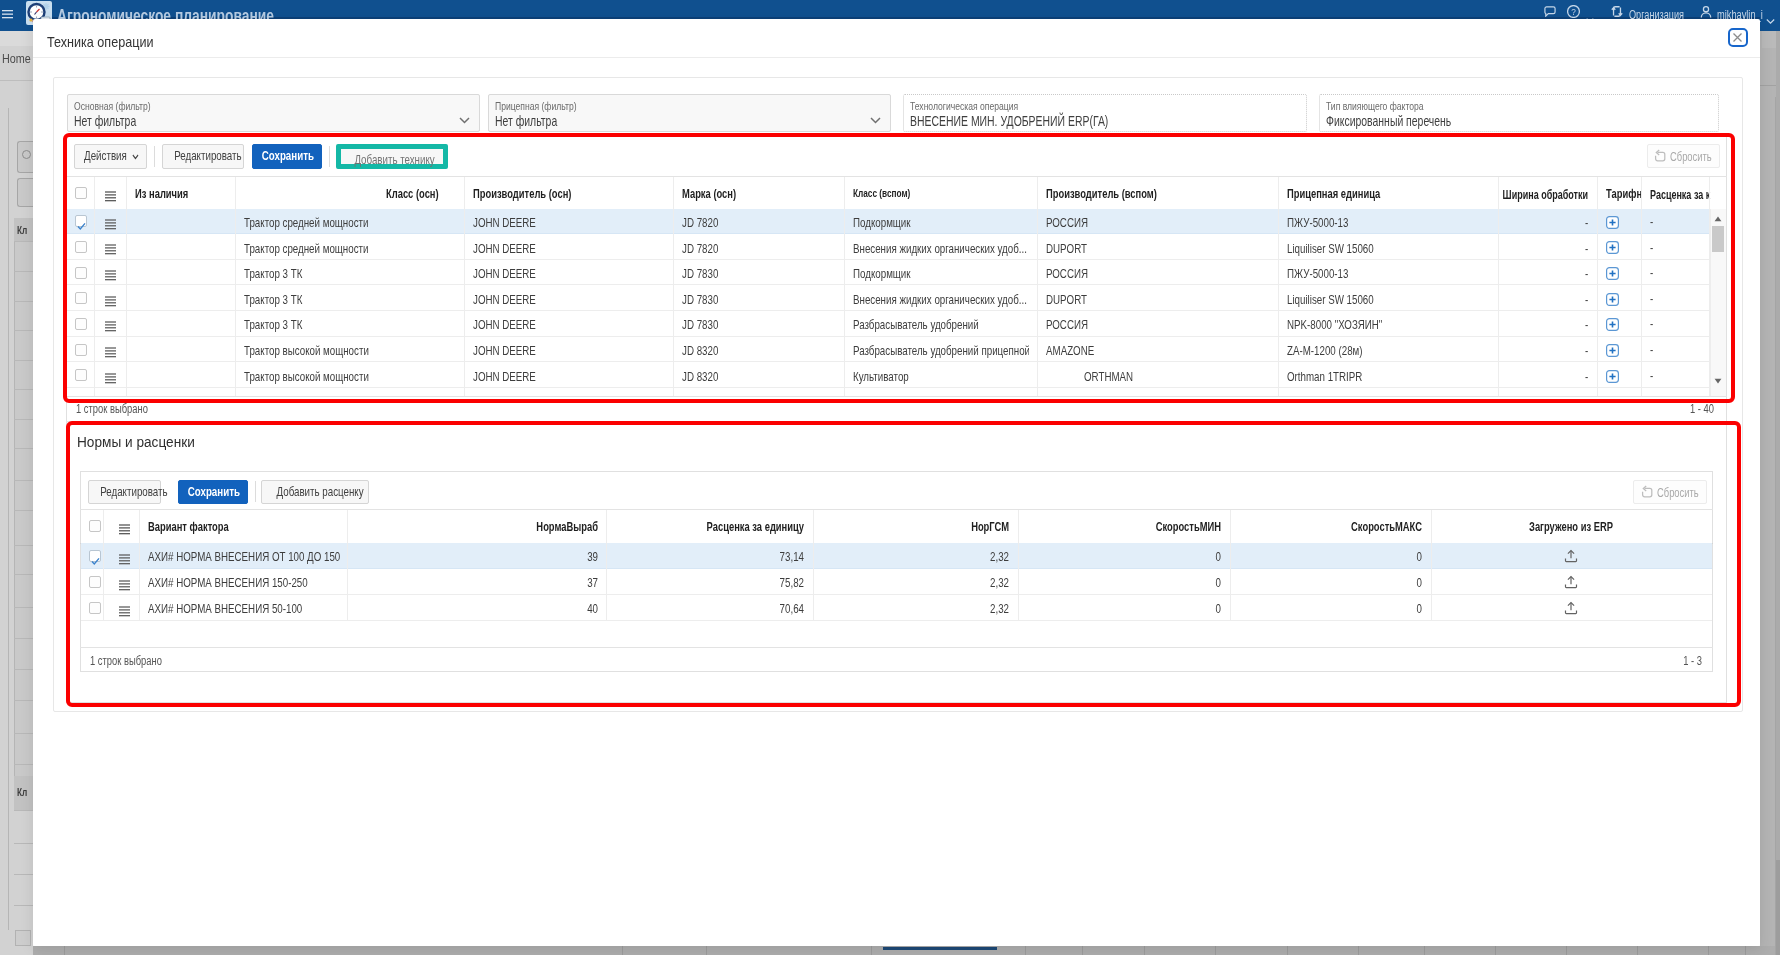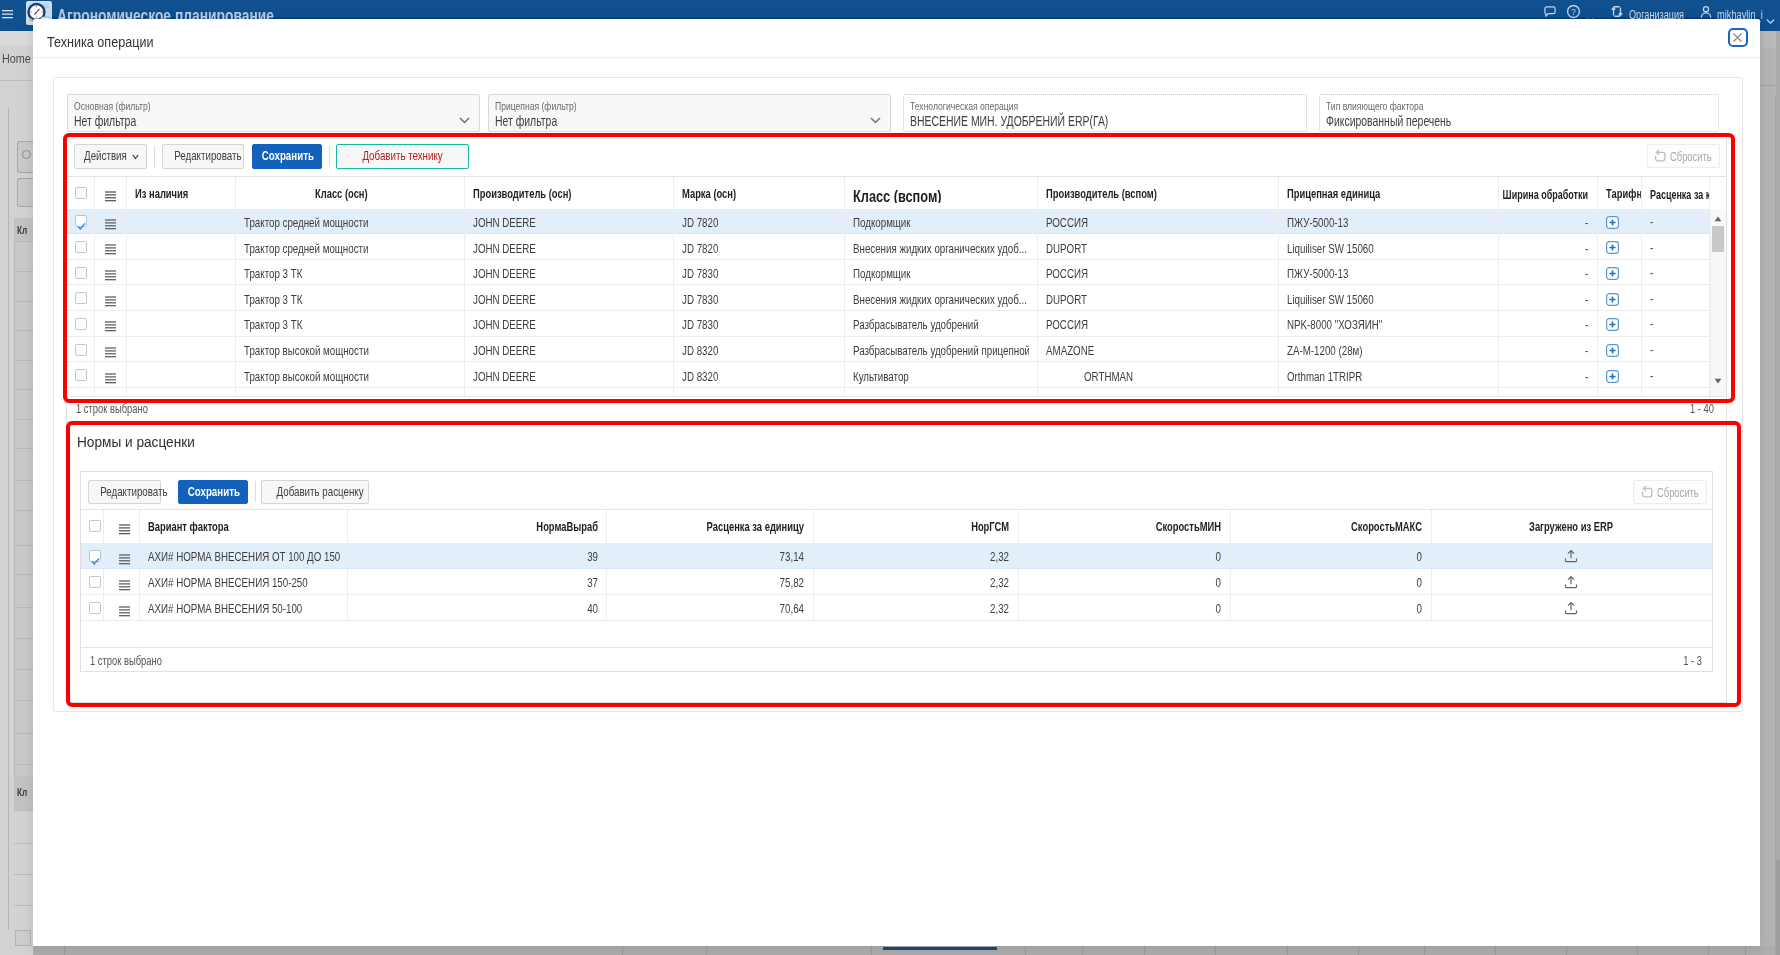--- a/index.html
+++ b/index.html
@@ -144,43 +144,43 @@
 <div style="left:1319px;top:94px;width:400px;height:37.5px;background:#fff;border:1px dotted #c9c9c9;border-radius:2px;"></div>
 <div class="t" style="left:1326px;top:100px;font-size:11px;color:#6b6b6b;font-weight:normal;transform:scaleX(0.78);transform-origin:left top;">Тип влияющего фактора</div>
 <div class="t" style="left:1326px;top:112.5px;font-size:14.5px;color:#3f3f3f;font-weight:normal;transform:scaleX(0.72);transform-origin:left top;">Фиксированный перечень</div>
 <div style="left:74px;top:144px;width:73px;height:24.5px;line-height:22.5px;font-size:13px;text-align:center;border-radius:2px;background:#f7f7f7;border:1px solid #d5d5d5;color:#404040;"><span style="display:inline-block;transform:scaleX(0.75);transform-origin:center center;white-space:nowrap;">Действия <svg width="9" height="6" viewBox="0 0 9 6" fill="none" stroke="#444" stroke-width="1.4" style="margin-left:3px">
         <path d="M1 1 L4.5 4.5 L8 1"></path>
       </svg></span></div>
 <div style="left:154px;top:146px;width:1px;height:21px;background:#dcdcdc;"></div>
 <div style="left:161.5px;top:144px;width:82.5px;height:24.5px;line-height:22.5px;font-size:13px;text-align:center;border-radius:2px;background:#f7f7f7;border:1px solid #d5d5d5;color:#404040;"><span style="display:inline-block;transform:scaleX(0.75);transform-origin:center center;white-space:nowrap;">Редактировать</span></div>
 <div style="left:252px;top:144px;width:69.5px;height:24.5px;line-height:22.5px;font-size:13px;text-align:center;border-radius:2px;background:#1262bd;border:1px solid #1262bd;color:#fff;font-weight:bold;"><span style="display:inline-block;transform:scaleX(0.75);transform-origin:center center;white-space:nowrap;">Сохранить</span></div>
 <div style="left:328.5px;top:146px;width:1px;height:21px;background:#dcdcdc;"></div>
-<div style="left:336px;top:144px;width:133px;height:24.5px;line-height:22.5px;font-size:13px;text-align:center;border-radius:2px;background:#f7f7f7;border:1px solid #14b8a6;color:#b91c1c;"><span style="display:inline-block;transform:scaleX(0.75);transform-origin:center center;white-space:nowrap;">Добавить технику</span></div>
+<div style="left:336px;top:144px;width:112px;height:24.5px;line-height:22.5px;font-size:13px;text-align:center;border-radius:2px;background:#f7f7f7;border:5px solid #14b8a6;color:#737373;"><span style="display:inline-block;transform:scaleX(0.75);transform-origin:center center;white-space:nowrap;">Добавить технику</span></div>
 <div style="left:1646.5px;top:144px;width:73.5px;height:23.5px;border:1px solid #ececec;background:#fdfdfd;border-radius:2px;"></div>
 <div style="left:1653px;top:148.5px"><svg width="14" height="14" viewBox="0 0 14 14" fill="none" stroke="#bdbdbd" stroke-width="1.25">
       <path d="M4.6 3.4 H9.8 A2 2 0 0 1 11.8 5.4 V9.8 A2 2 0 0 1 9.8 11.8 H4.6 A2 2 0 0 1 2.6 9.8 V6.8"></path>
       <path d="M6.2 1 L3.3 3.5 L6.2 6"></path>
     </svg></div>
 <div class="t" style="left:1670px;top:150px;font-size:12.5px;color:#a9a9a9;font-weight:normal;transform:scaleX(0.75);transform-origin:left top;">Сбросить</div>
 <div style="left:66px;top:176px;width:1661px;height:1px;background:#e3e3e3;"></div>
 <div style="left:66px;top:208.5px;width:1643px;height:1px;background:#d4d4d4;"></div>
 <div class="cb" style="left:75px;top:187px;"></div>
 <div style="left:105px;top:188px"><svg width="11" height="11" viewBox="0 0 11 11">
       <g fill="#4c4c4c">
         <rect x="0" y="0.4" width="11" height="1.2"></rect>
         <rect x="0" y="3.3" width="11" height="1.2"></rect>
         <rect x="0" y="6.2" width="11" height="1.2"></rect>
         <rect x="0" y="9.1" width="11" height="1.2"></rect>
       </g>
     </svg></div>
 <div style="left:135px;top:187px;width:92px;height:16px;overflow:hidden;font-size:12.5px;color:#1f1f1f;font-weight:bold;text-align:left;white-space:nowrap;"><span style="display:inline-block;transform:scaleX(0.75);transform-origin:left center;white-space:nowrap;">Из наличия</span></div>
-<div style="left:244px;top:187px;width:212px;height:16px;overflow:hidden;font-size:12.5px;color:#1f1f1f;font-weight:bold;text-align:center;white-space:nowrap;"><span style="display:inline-block;transform:scaleX(0.75);transform-origin:left center;white-space:nowrap;">Класс (осн)</span></div>
+<div style="left:244px;top:187px;width:212px;height:16px;overflow:hidden;font-size:12.5px;color:#1f1f1f;font-weight:bold;text-align:right;white-space:nowrap;"><span style="display:inline-block;transform:scaleX(0.75);transform-origin:left center;white-space:nowrap;">Класс (осн)</span></div>
 <div style="left:473px;top:187px;width:192px;height:16px;overflow:hidden;font-size:12.5px;color:#1f1f1f;font-weight:bold;text-align:left;white-space:nowrap;"><span style="display:inline-block;transform:scaleX(0.75);transform-origin:left center;white-space:nowrap;">Производитель (осн)</span></div>
 <div style="left:682px;top:187px;width:154px;height:16px;overflow:hidden;font-size:12.5px;color:#1f1f1f;font-weight:bold;text-align:left;white-space:nowrap;"><span style="display:inline-block;transform:scaleX(0.75);transform-origin:left center;white-space:nowrap;">Марка (осн)</span></div>
-<div style="left:853px;top:187px;width:176px;height:16px;overflow:hidden;font-size:17px;color:#1f1f1f;font-weight:bold;text-align:left;white-space:nowrap;"><span style="display:inline-block;transform:scaleX(0.75);transform-origin:left center;white-space:nowrap;">Класс (вспом)</span></div>
+<div style="left:853px;top:187px;width:176px;height:16px;overflow:hidden;font-size:11px;color:#1f1f1f;font-weight:bold;text-align:left;white-space:nowrap;"><span style="display:inline-block;transform:scaleX(0.75);transform-origin:left center;white-space:nowrap;">Класс (вспом)</span></div>
 <div style="left:1046px;top:187px;width:224px;height:16px;overflow:hidden;font-size:12.5px;color:#1f1f1f;font-weight:bold;text-align:left;white-space:nowrap;"><span style="display:inline-block;transform:scaleX(0.75);transform-origin:left center;white-space:nowrap;">Производитель (вспом)</span></div>
 <div style="left:1287px;top:187px;width:203px;height:16px;overflow:hidden;font-size:12.5px;color:#1f1f1f;font-weight:bold;text-align:left;white-space:nowrap;"><span style="display:inline-block;transform:scaleX(0.75);transform-origin:left center;white-space:nowrap;">Прицепная единица</span></div>
 <div class="t" style="left:988px;top:187.5px;width:600px;text-align:right;font-size:12.5px;color:#1f1f1f;font-weight:bold;transform:scaleX(0.72);transform-origin:right top;">Ширина обработки</div>
 <div style="left:1606px;top:187px;width:36px;height:16px;overflow:hidden;font-size:12.5px;color:#1f1f1f;font-weight:bold;text-align:left;white-space:nowrap;"><span style="display:inline-block;transform:scaleX(0.75);transform-origin:left center;white-space:nowrap;">Тарифн</span></div>
 <div class="t" style="left:1650px;top:187.5px;font-size:12.5px;color:#1f1f1f;font-weight:bold;transform:scaleX(0.72);transform-origin:left top;">Расценка за к</div>
 <div style="left:66px;top:208.5px;width:1643px;height:25.64px;background:#e2eef9;border-bottom:1px solid #d6e6f5;"></div>
 <div style="left:75px;top:215.3px;width:12px;height:12px;border:1px solid #b9c6d2;border-radius:2px;background:#fff;"></div>
 <div style="left:76.5px;top:216.8px"><svg width="9" height="9" viewBox="0 0 9 9" fill="none" stroke="#3b82cc" stroke-width="1.4">
       <path d="M1 4.6 L3.3 6.9 L8 1.4"></path>
     </svg></div>

